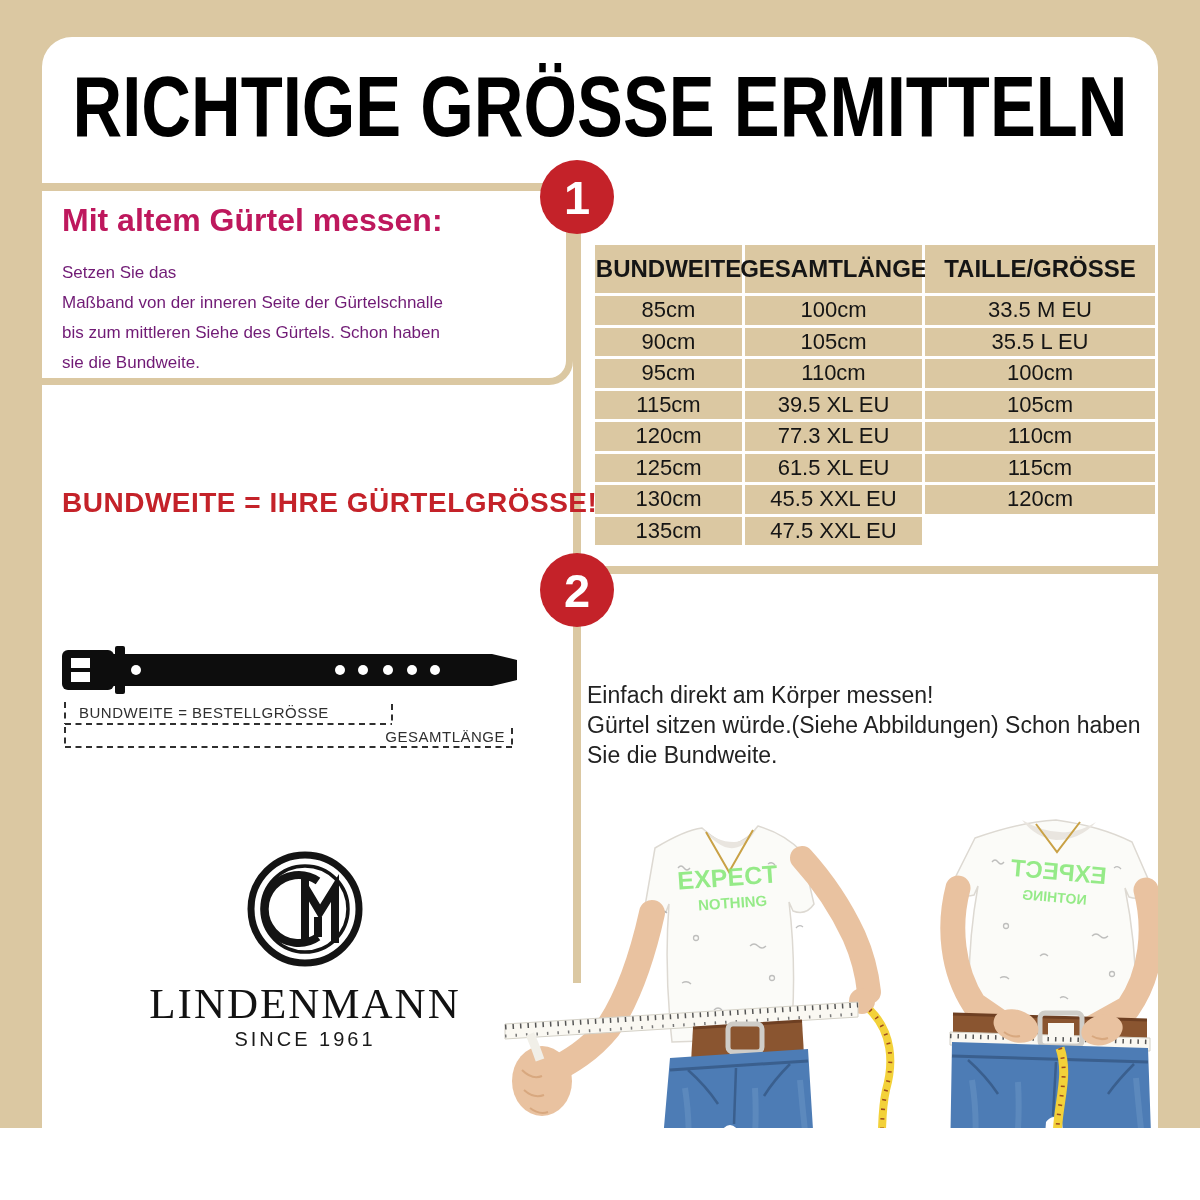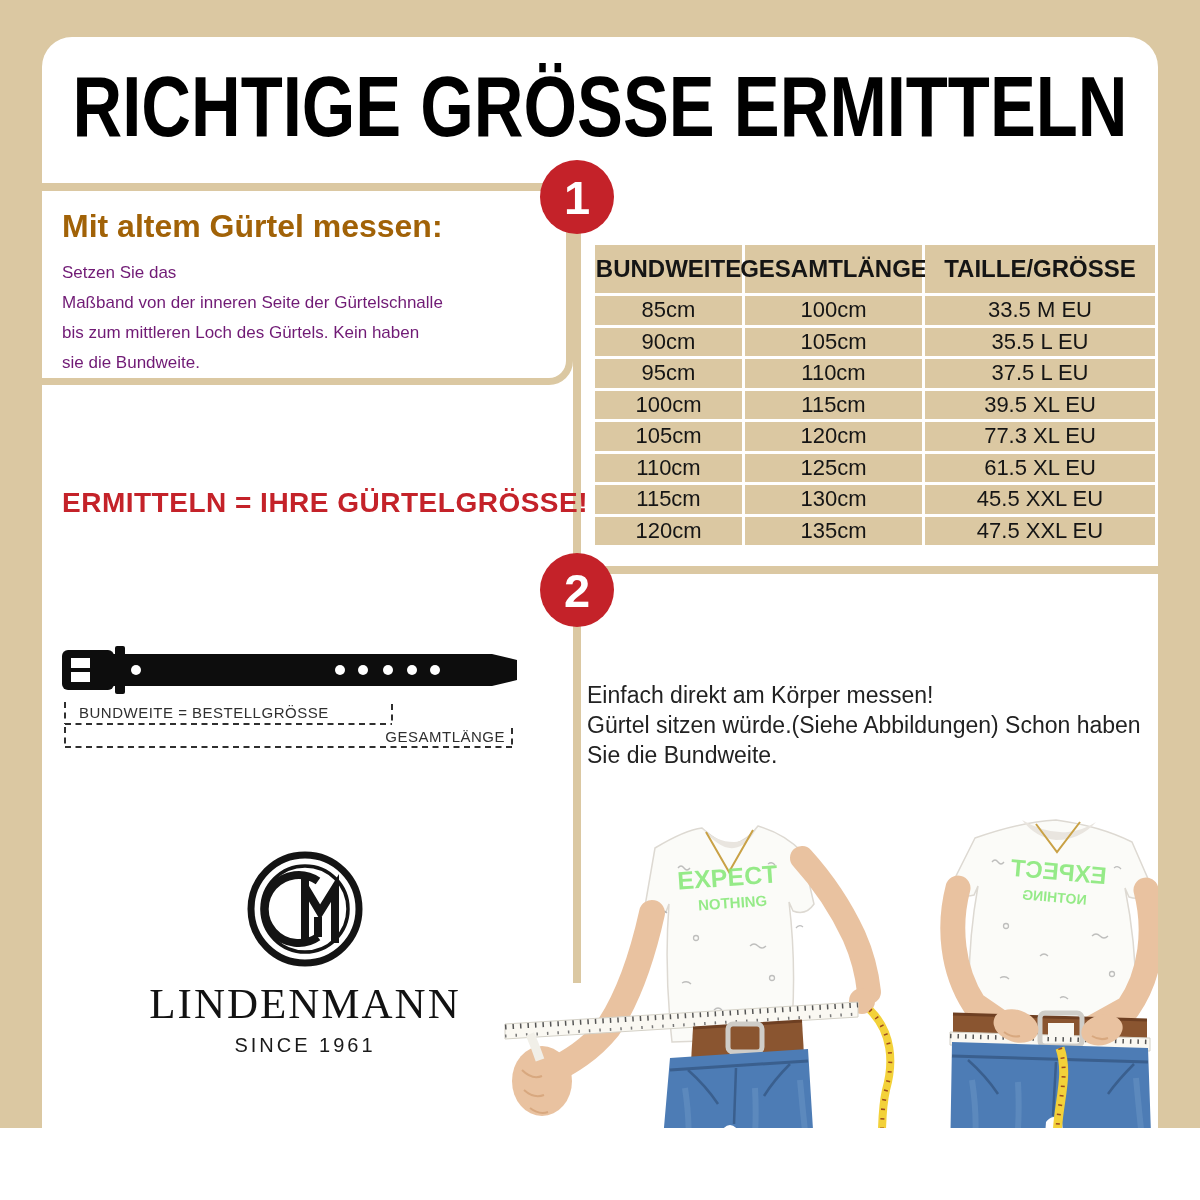--- a/index.html
+++ b/index.html
@@ -14,39 +14,39 @@
   .divider-v{position:absolute;left:531px;top:158px;width:8px;height:967px;background:#dbc8a2;}
   .divider-h2{position:absolute;left:535px;top:529px;width:581px;height:8px;background:#dbc8a2;}
   .step-circle{position:absolute;width:74px;height:74px;border-radius:50%;background:#c42229;
          color:#fff;font-weight:bold;font-size:47px;display:flex;align-items:center;
          justify-content:center;z-index:6;}
   .circle1{left:498px;top:123px;}
   .circle2{left:498px;top:516px;}
   .s1box{position:absolute;left:0;top:154px;width:524px;height:187px;
          border-right:7px solid #dbc8a2;border-bottom:7px solid #dbc8a2;
          border-bottom-right-radius:24px;}
-  .s1-heading{position:absolute;left:20px;top:165px;font-size:32px;font-weight:bold;color:#a16207;margin-top:6px;}
+  .s1-heading{position:absolute;left:20px;top:165px;font-size:32px;font-weight:bold;color:#be185d;}
   .s1-body{position:absolute;left:20px;top:221px;font-size:17px;line-height:30px;color:#701a75;}
   .highlight-red{position:absolute;left:20px;top:450px;font-size:28px;font-weight:bold;
          color:#c42229;letter-spacing:0.5px;}
   .size-table{position:absolute;left:553px;top:208px;width:560px;display:grid;
          grid-template-columns:147px 177px 230px;grid-template-rows:48px repeat(8,28.5px);
          gap:3px;background:#fff;}
   .size-table .cell{background:#dbc8a2;display:flex;align-items:center;justify-content:center;
          font-size:22px;color:#151515;text-align:center;}
   .size-table .th{font-weight:bold;font-size:24px;}
   .s2-heading{position:absolute;left:560px;right:16px;top:551px;text-align:right;
          font-size:32px;font-weight:bold;color:#111;}
   .s2-body{position:absolute;left:545px;right:14px;top:643px;
          font-size:23px;line-height:30px;color:#222;}
   .belt-svg{position:absolute;left:13px;top:603px;}
   .logo{position:absolute;left:68px;top:812px;width:390px;text-align:center;}
   .brand-name{font-family:"Liberation Serif",serif;font-weight:normal;font-size:43px;
          letter-spacing:2px;color:#121212;margin-top:6px;}
-  .brand-tagline{font-size:20px;letter-spacing:3px;color:#1a1a1a;margin-top:6px;}
+  .brand-tagline{font-size:20px;letter-spacing:3px;color:#1a1a1a;}
   .photos{position:absolute;left:458px;top:781px;width:658px;height:344px;z-index:5;}
 </style>
 </head>
 <body>
 
 <div class="page">
   <div class="sheet">
 
     <div class="title">RICHTIGE GRÖSSE ERMITTELN</div>
 
@@ -55,55 +55,54 @@
     <div class="divider-h2"></div>
 
     <div class="s1box"></div>
     <div class="step-circle circle1">
       <span>1</span>
     </div>
     <div class="s1-heading">Mit altem Gürtel messen:</div>
     <div class="s1-body">
       <div>Setzen Sie das</div>
       <div>Maßband von der inneren Seite der Gürtelschnalle</div>
-      <div>bis zum mittleren Loch des Gürtels. Kein haben</div>
+      <div>bis zum mittleren Siehe des Gürtels. Schon haben</div>
       <div>sie die Bundweite.</div>
     </div>
 
     <div class="size-table">
       <div class="cell th">BUNDWEITE</div>
       <div class="cell th">GESAMTLÄNGE</div>
       <div class="cell th">TAILLE/GRÖSSE</div>
       <div class="cell">85cm</div>
       <div class="cell">100cm</div>
       <div class="cell">33.5 M EU</div>
       <div class="cell">90cm</div>
       <div class="cell">105cm</div>
       <div class="cell">35.5 L EU</div>
       <div class="cell">95cm</div>
       <div class="cell">110cm</div>
-      <div class="cell">37.5 L EU</div>
       <div class="cell">100cm</div>
       <div class="cell">115cm</div>
       <div class="cell">39.5 XL EU</div>
       <div class="cell">105cm</div>
       <div class="cell">120cm</div>
       <div class="cell">77.3 XL EU</div>
       <div class="cell">110cm</div>
       <div class="cell">125cm</div>
       <div class="cell">61.5 XL EU</div>
       <div class="cell">115cm</div>
       <div class="cell">130cm</div>
       <div class="cell">45.5 XXL EU</div>
       <div class="cell">120cm</div>
       <div class="cell">135cm</div>
       <div class="cell">47.5 XXL EU</div>
     </div>
 
-    <div class="highlight-red">ERMITTELN = IHRE GÜRTELGRÖSSE!</div>
+    <div class="highlight-red">BUNDWEITE = IHRE GÜRTELGRÖSSE!</div>
 
     <div class="step-circle circle2">
       <span>2</span>
     </div>
     <div class="s2-body">
       <div>Einfach direkt am Körper messen!</div>
       <div>Gürtel sitzen würde.(Siehe Abbildungen) Schon haben</div>
       <div>Sie die Bundweite.</div>
     </div>
 

